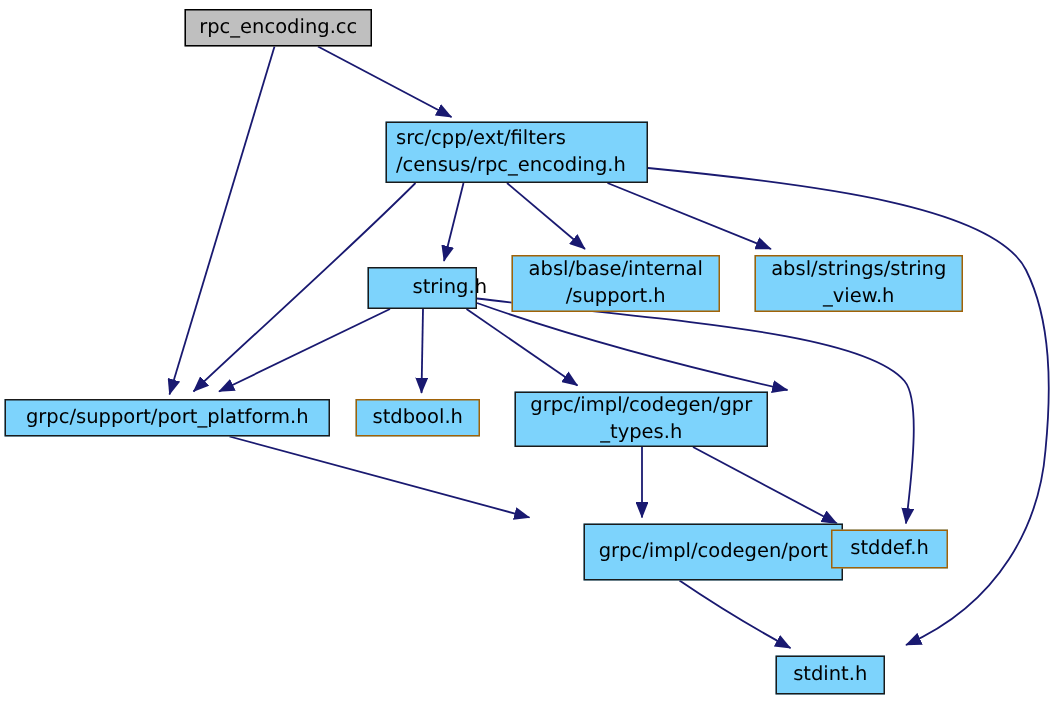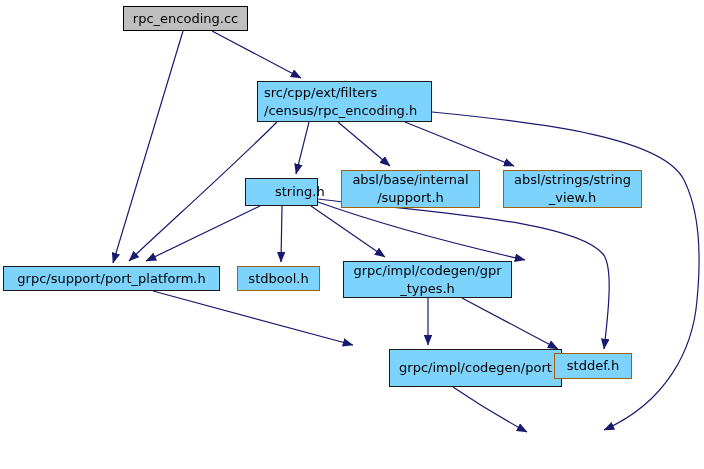--- a/index.html
+++ b/index.html
@@ -96,13 +96,16 @@
     <div class="node internal" style="left: 343px; top: 261px; width: 169px; height: 37px;">
       <div class="line">grpc/impl/codegen/gpr</div>
       <div class="line">_types.h</div>
     </div>
     <div class="node internal" style="left: 341px; top: 349px; width: 173px; height: 38px; margin-left: 48px;">
       <div class="line">grpc/impl/codegen/port</div>
     </div>
     <div class="node external" style="left: 554px; top: 353px; width: 78px; height: 26px;">
       <div class="line">stddef.h</div>
     </div>
+    <div class="node internal" style="left: 517px; top: 437px; width: 73px; height: 26px;">
+      <div class="line">stdint.h</div>
+    </div>
   </div>
 
 </body></html>

